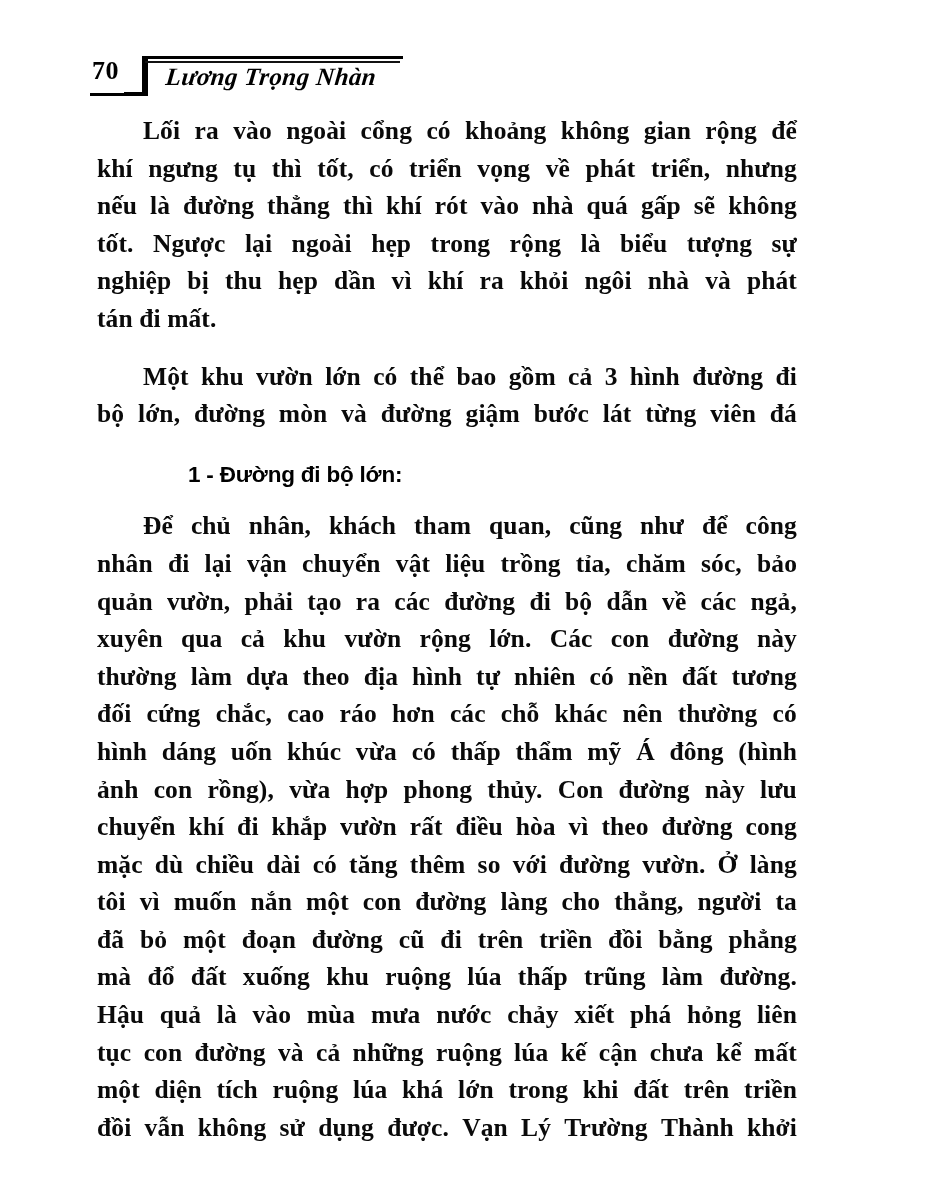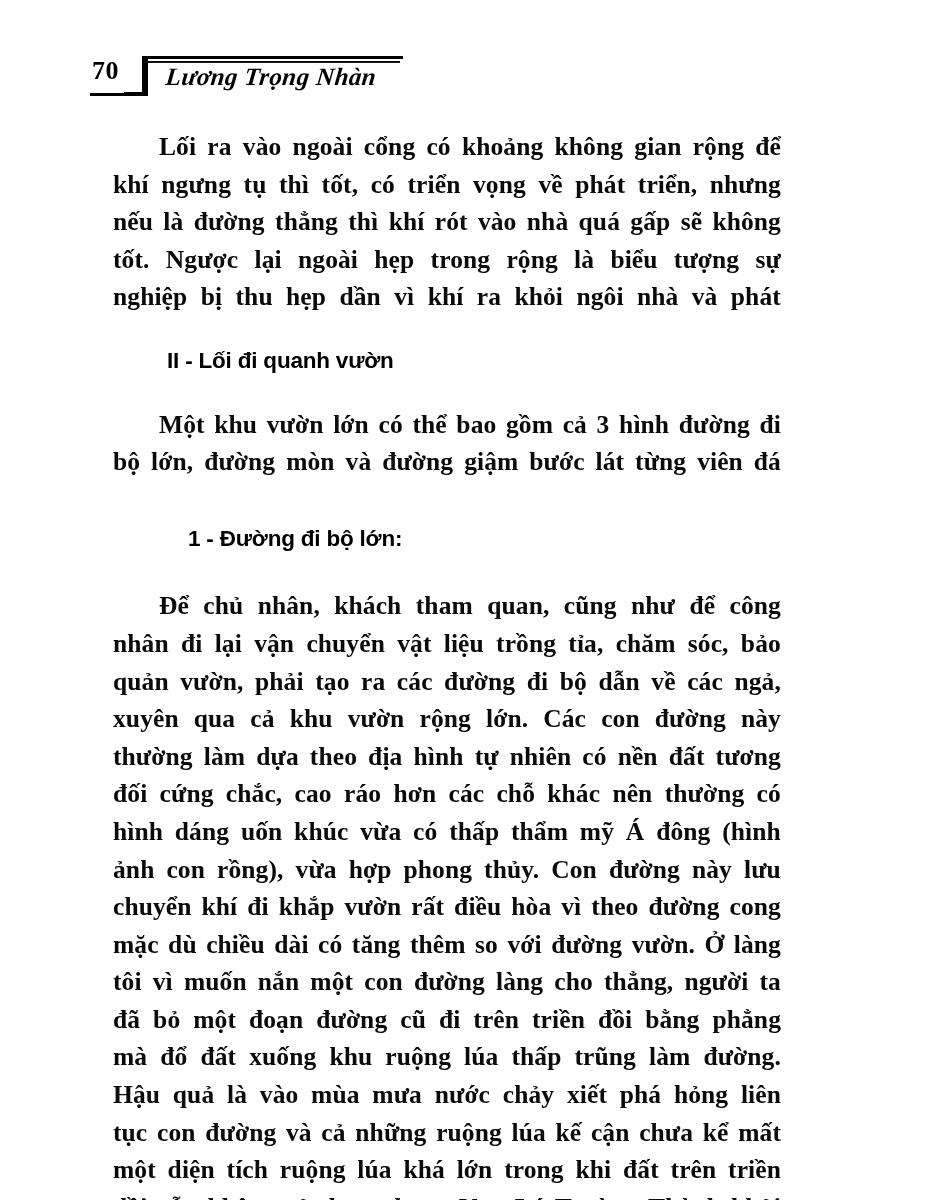--- a/index.html
+++ b/index.html
@@ -113,21 +113,21 @@
   
   .textblock {
     position: absolute;
     left: 97px;
     top: 112px;
     width: 700px;
   }
 
   
   .para {
-    margin: 16px;
+    margin: 0;
     padding: 0;
   }
 
   .line {
     display: block;
     font-size: 25.5px;
     line-height: 37.6px;
     font-weight: 600;
     letter-spacing: 0.1px;
     white-space: pre;
@@ -246,25 +246,25 @@
           <span>dần</span>
           <span>vì</span>
           <span>khí</span>
           <span>ra</span>
           <span>khỏi</span>
           <span>ngôi</span>
           <span>nhà</span>
           <span>và</span>
           <span>phát</span>
         </span>
+      <span class="line">tán đi mất.</span>
     </div>
 
     <div class="spacer-sm"></div>
 
-    <span class="heading level-roman">II - Lối đi quanh vườn</span>
 
     <div class="spacer-sm"></div>
 
     <div class="para">
       <span class="line indent justify">
           <span>Một</span>
           <span>khu</span>
           <span>vườn</span>
           <span>lớn</span>
           <span>có</span>

